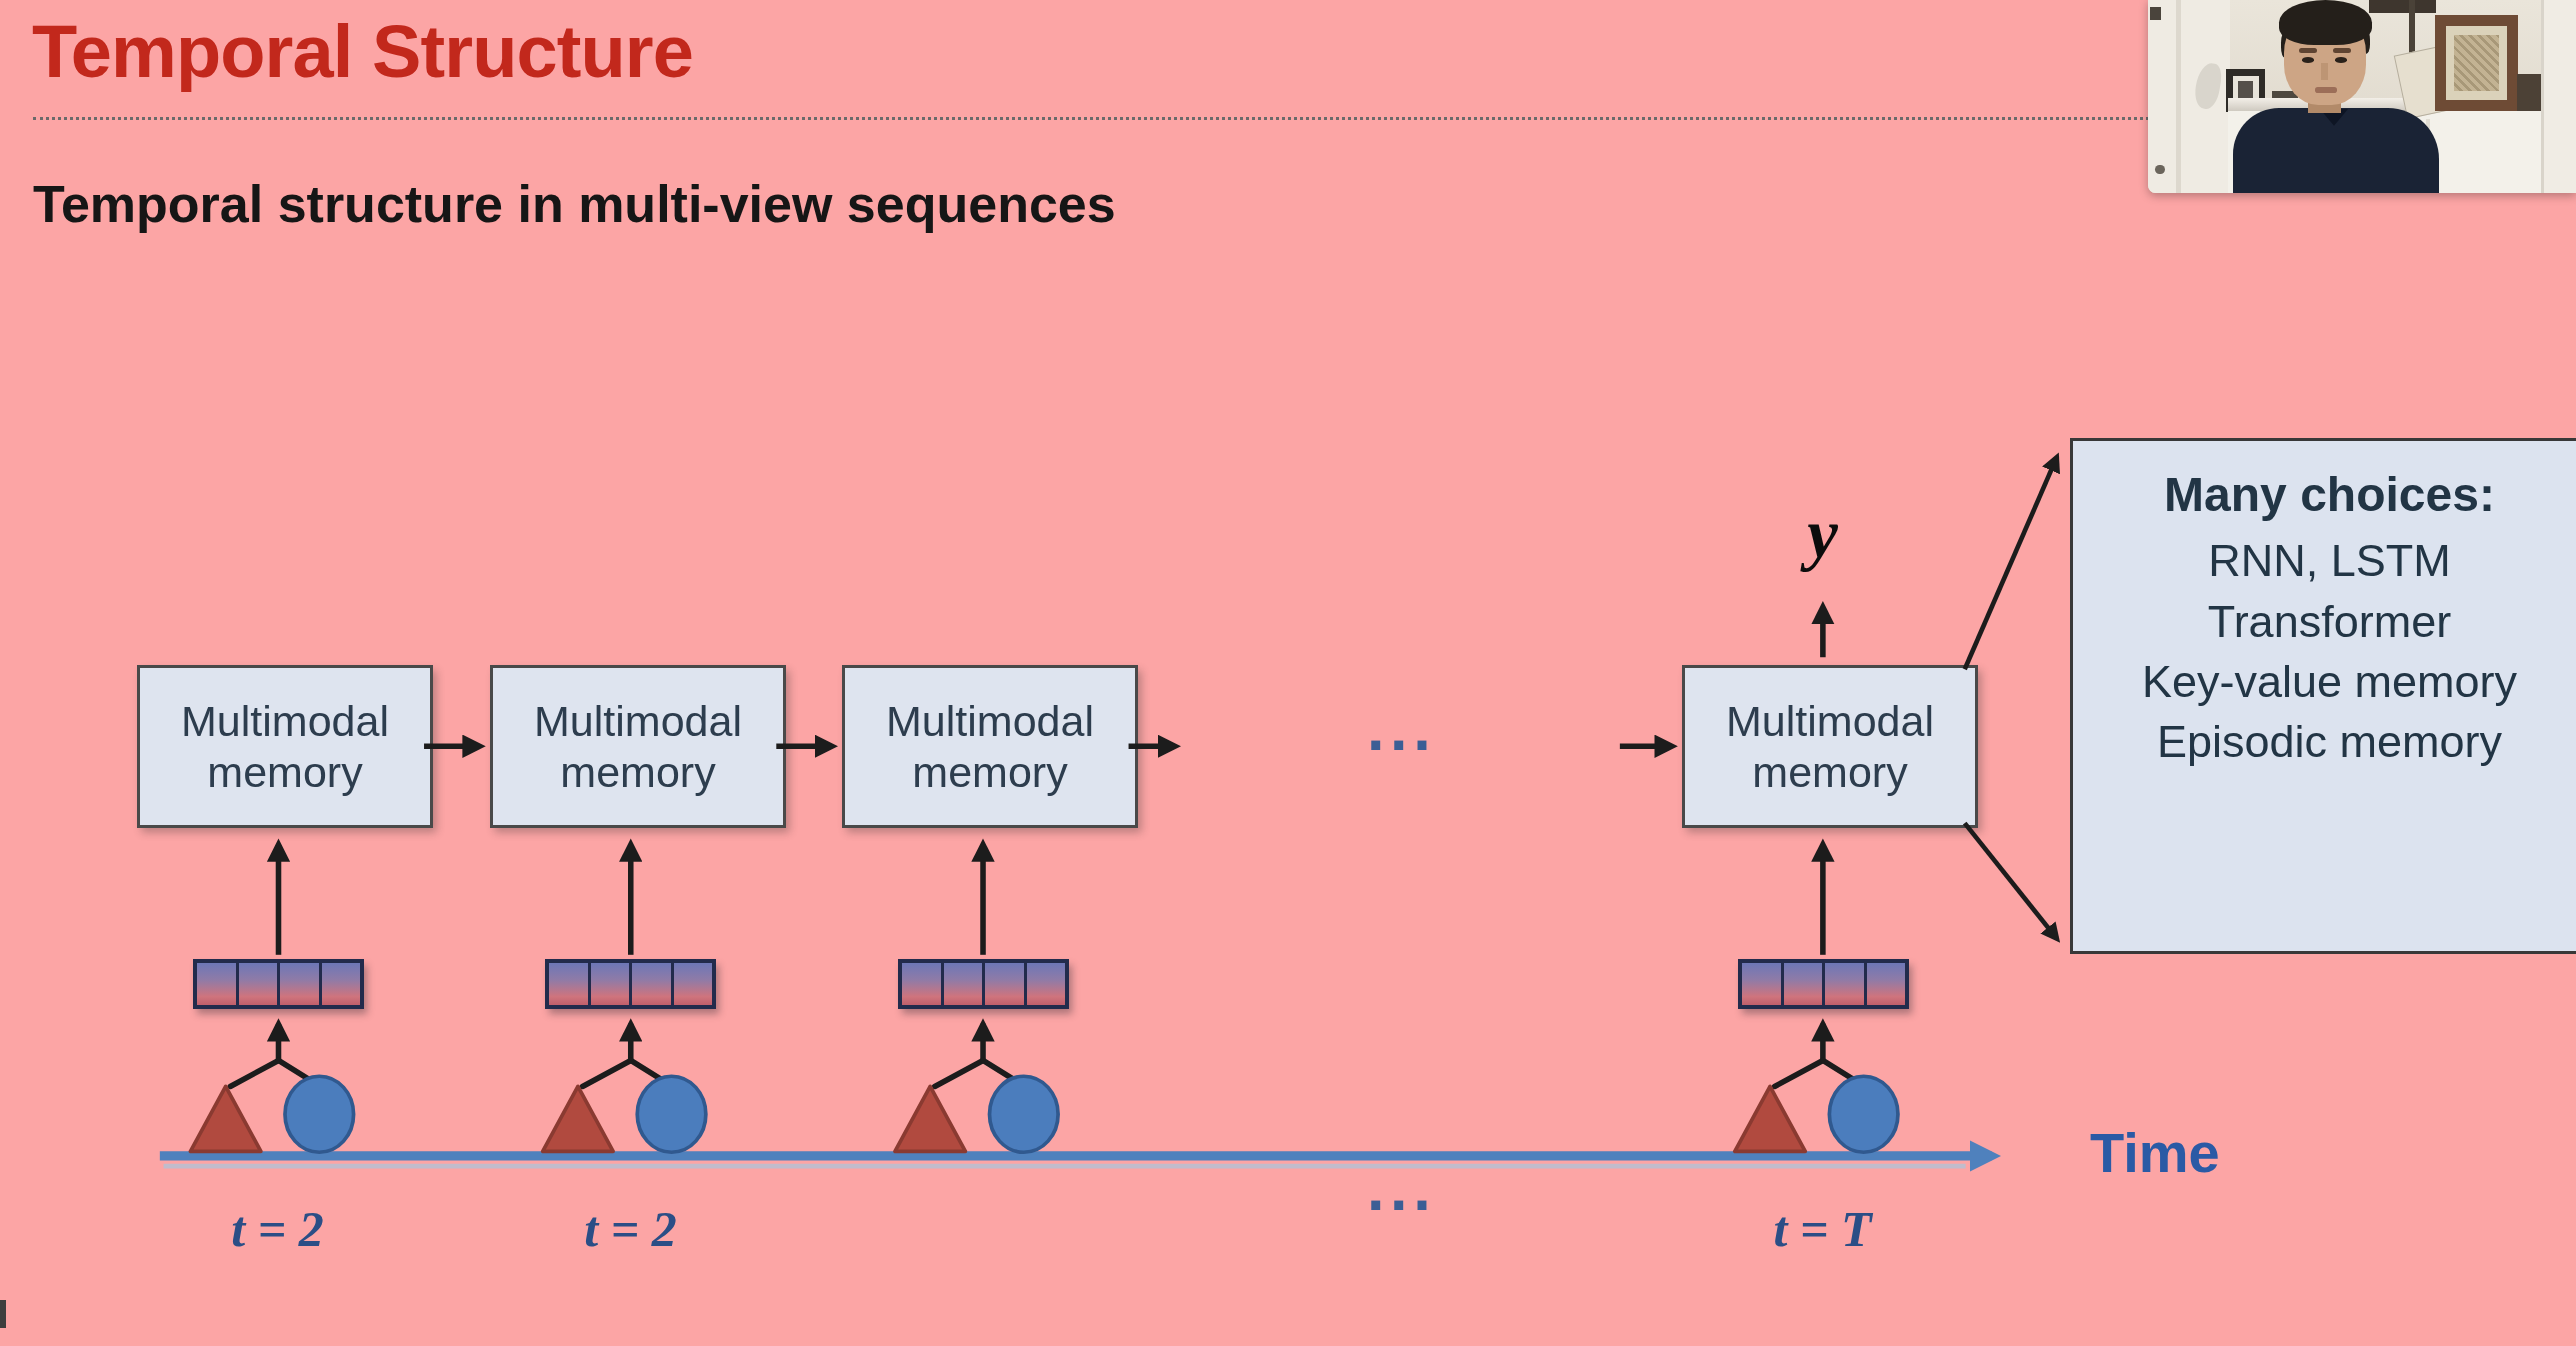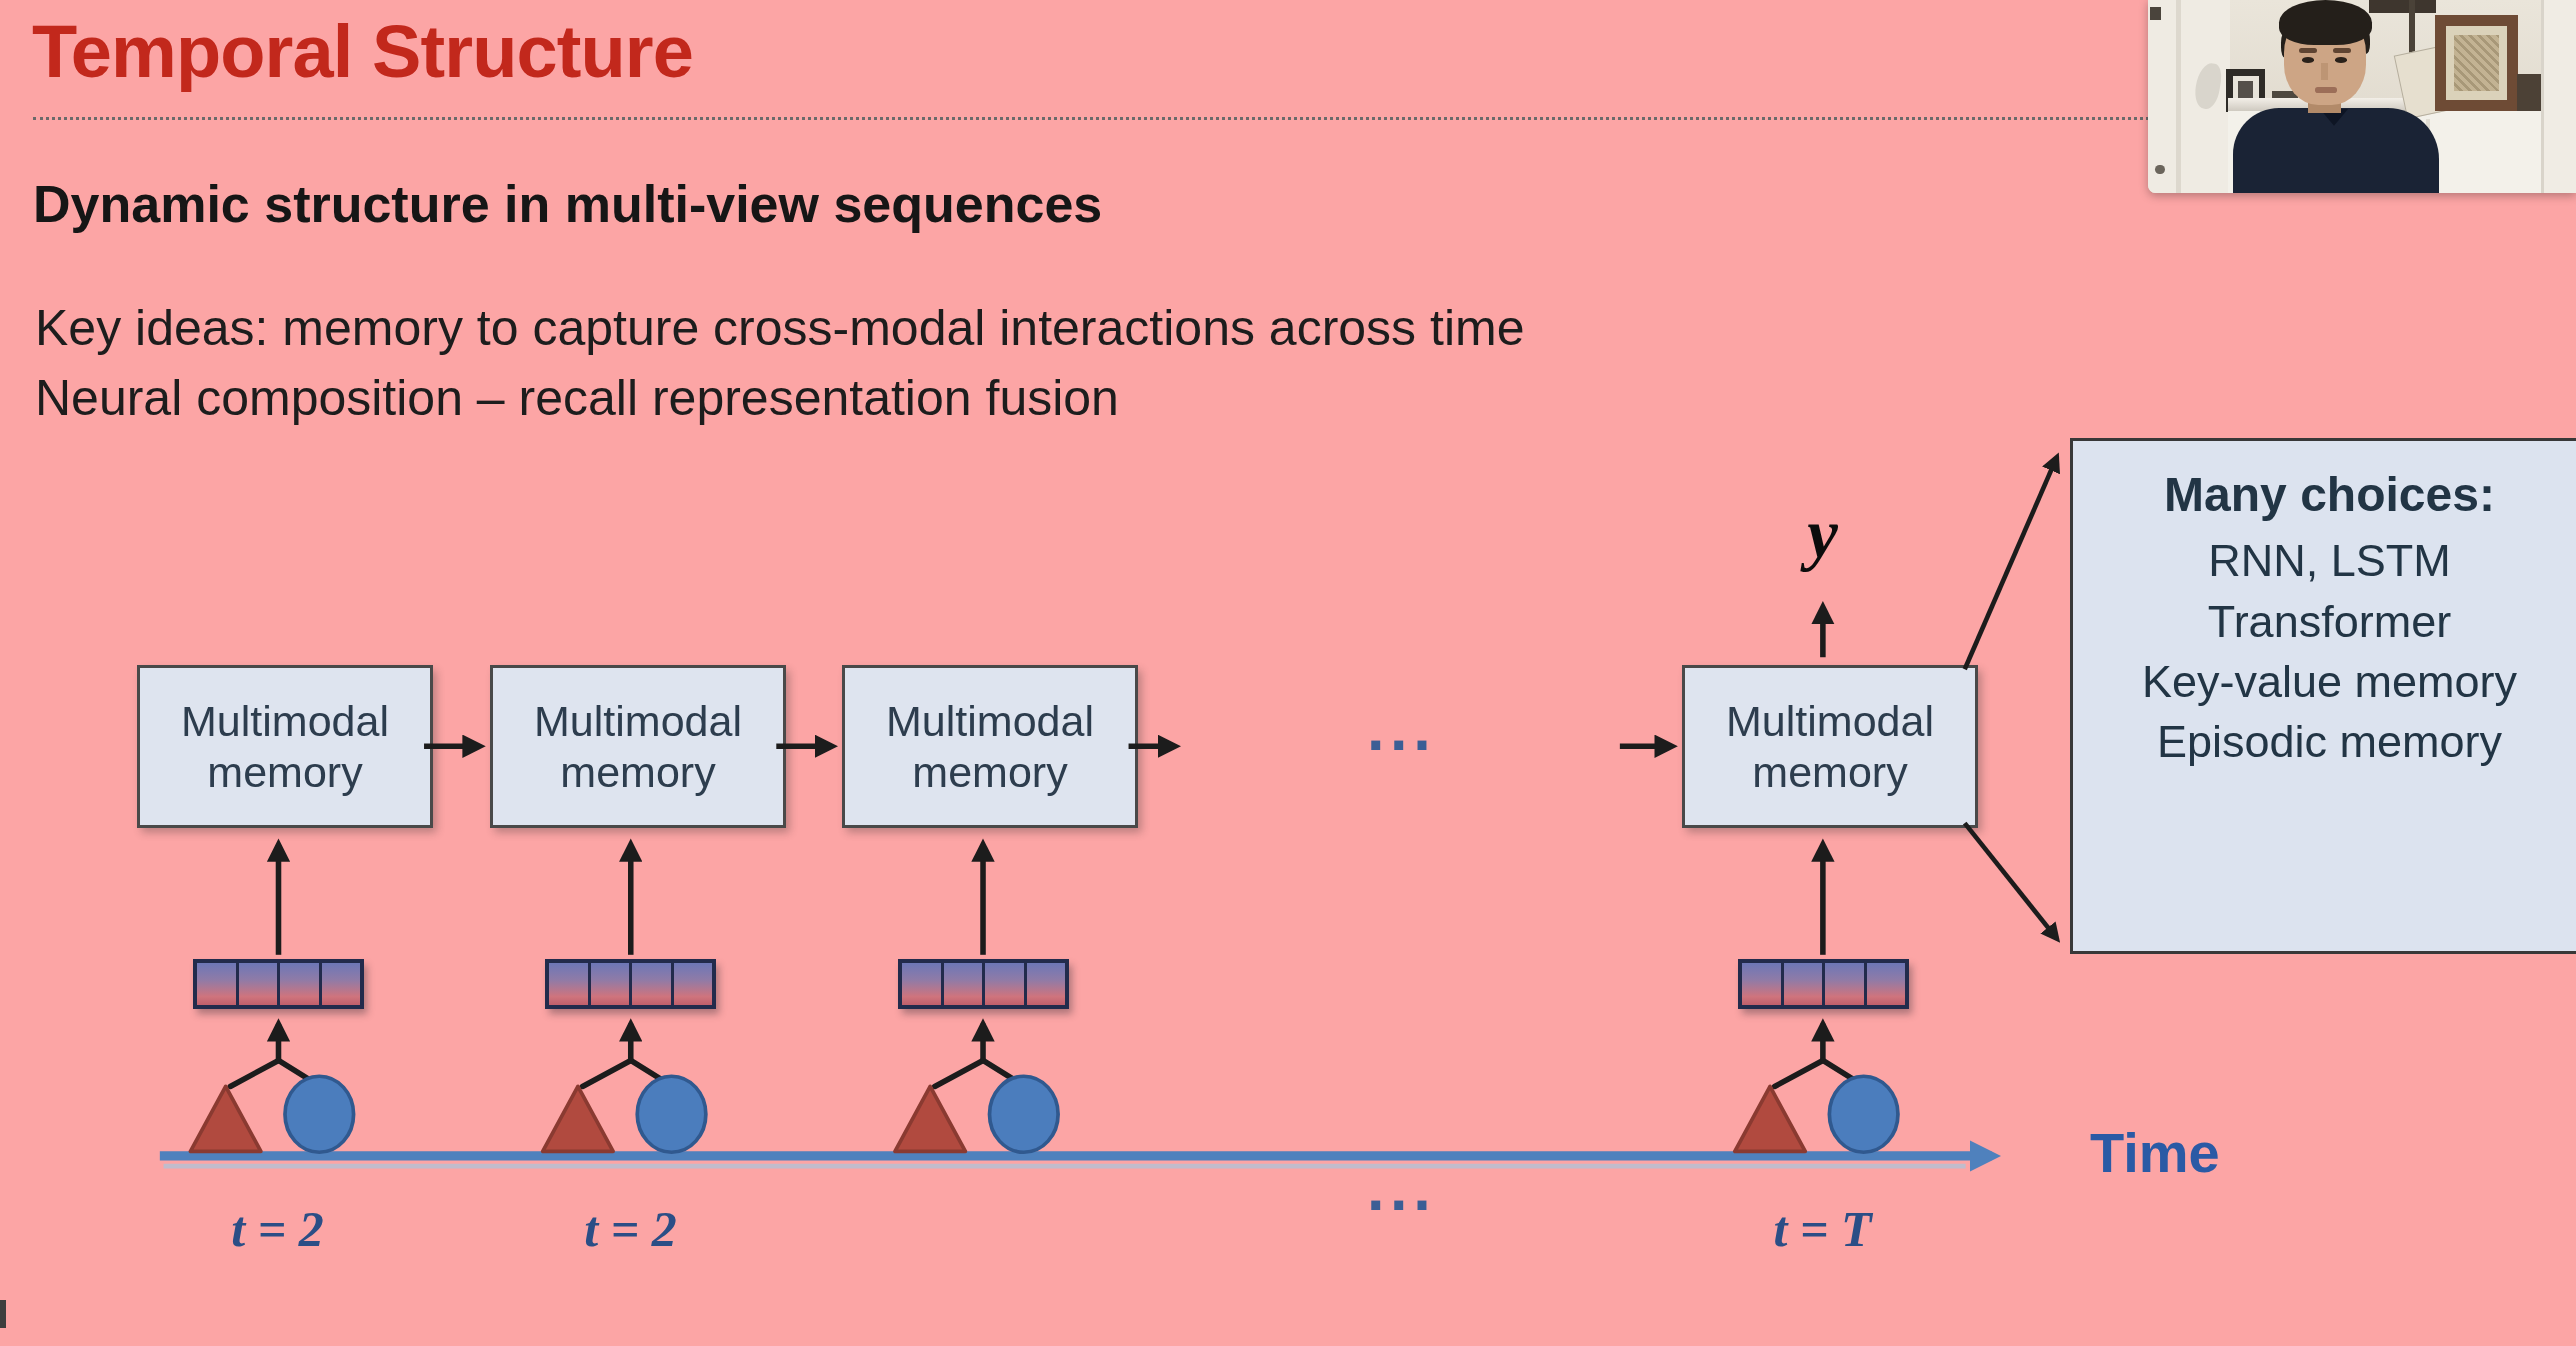--- a/index.html
+++ b/index.html
@@ -107,25 +107,21 @@
   .wc-nose{left:173px;top:63px;width:6.5px;height:16.7px;background:#bd9574;}
   .wc-mouth{left:167px;top:87px;width:22px;height:5.6px;background:#9c6e58;border-radius:2.8px;}
 </style>
 </head>
 <body>
 
 <div class="slide">
 
   <div class="title">Temporal Structure</div>
   <div class="dotted"></div>
-  <div class="heading">Dynamic structure in multi-view sequences</div>
-  <div class="bodytext">
-    <p>Key ideas: memory to capture cross-modal interactions across time</p>
-    <p>Neural composition – recall representation fusion</p>
-  </div>
+  <div class="heading">Temporal structure in multi-view sequences</div>
 
   <div class="membox b1">Multimodal memory</div>
   <div class="membox b2">Multimodal memory</div>
   <div class="membox b3">Multimodal memory</div>
   <div class="membox b4">Multimodal memory</div>
 
   <div class="strip s1">
       <i></i>
       <i></i>
       <i></i>

